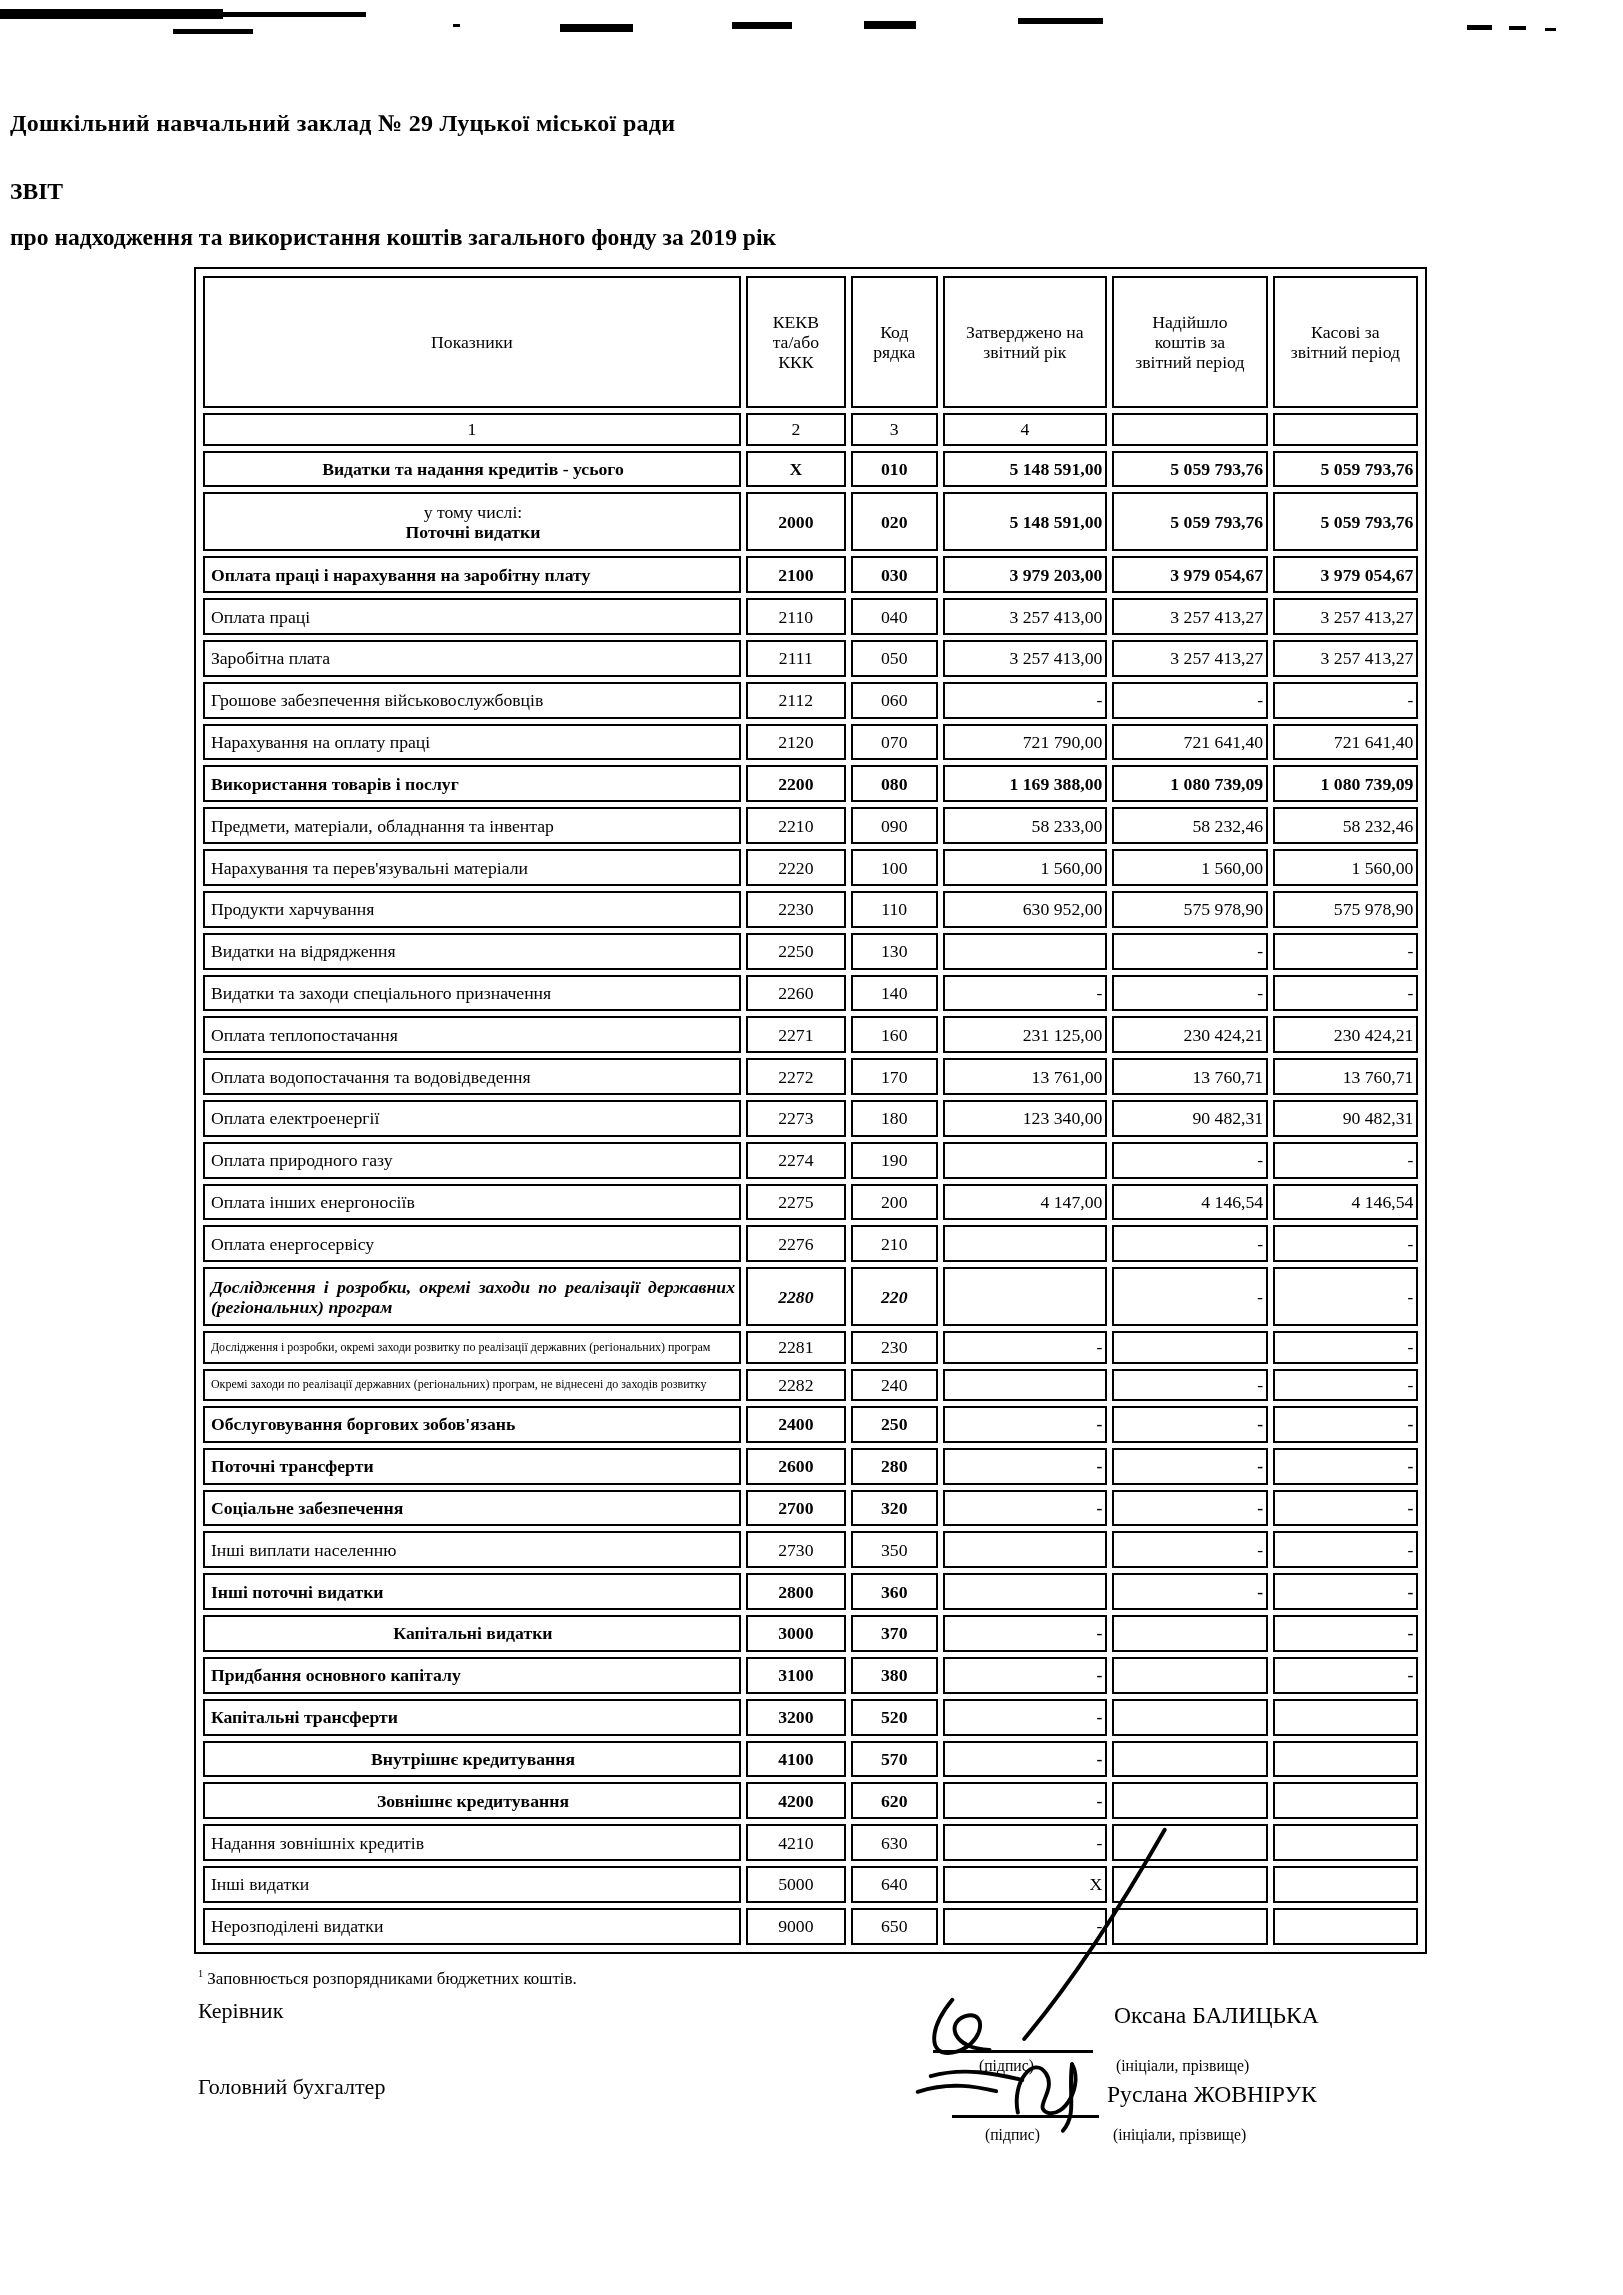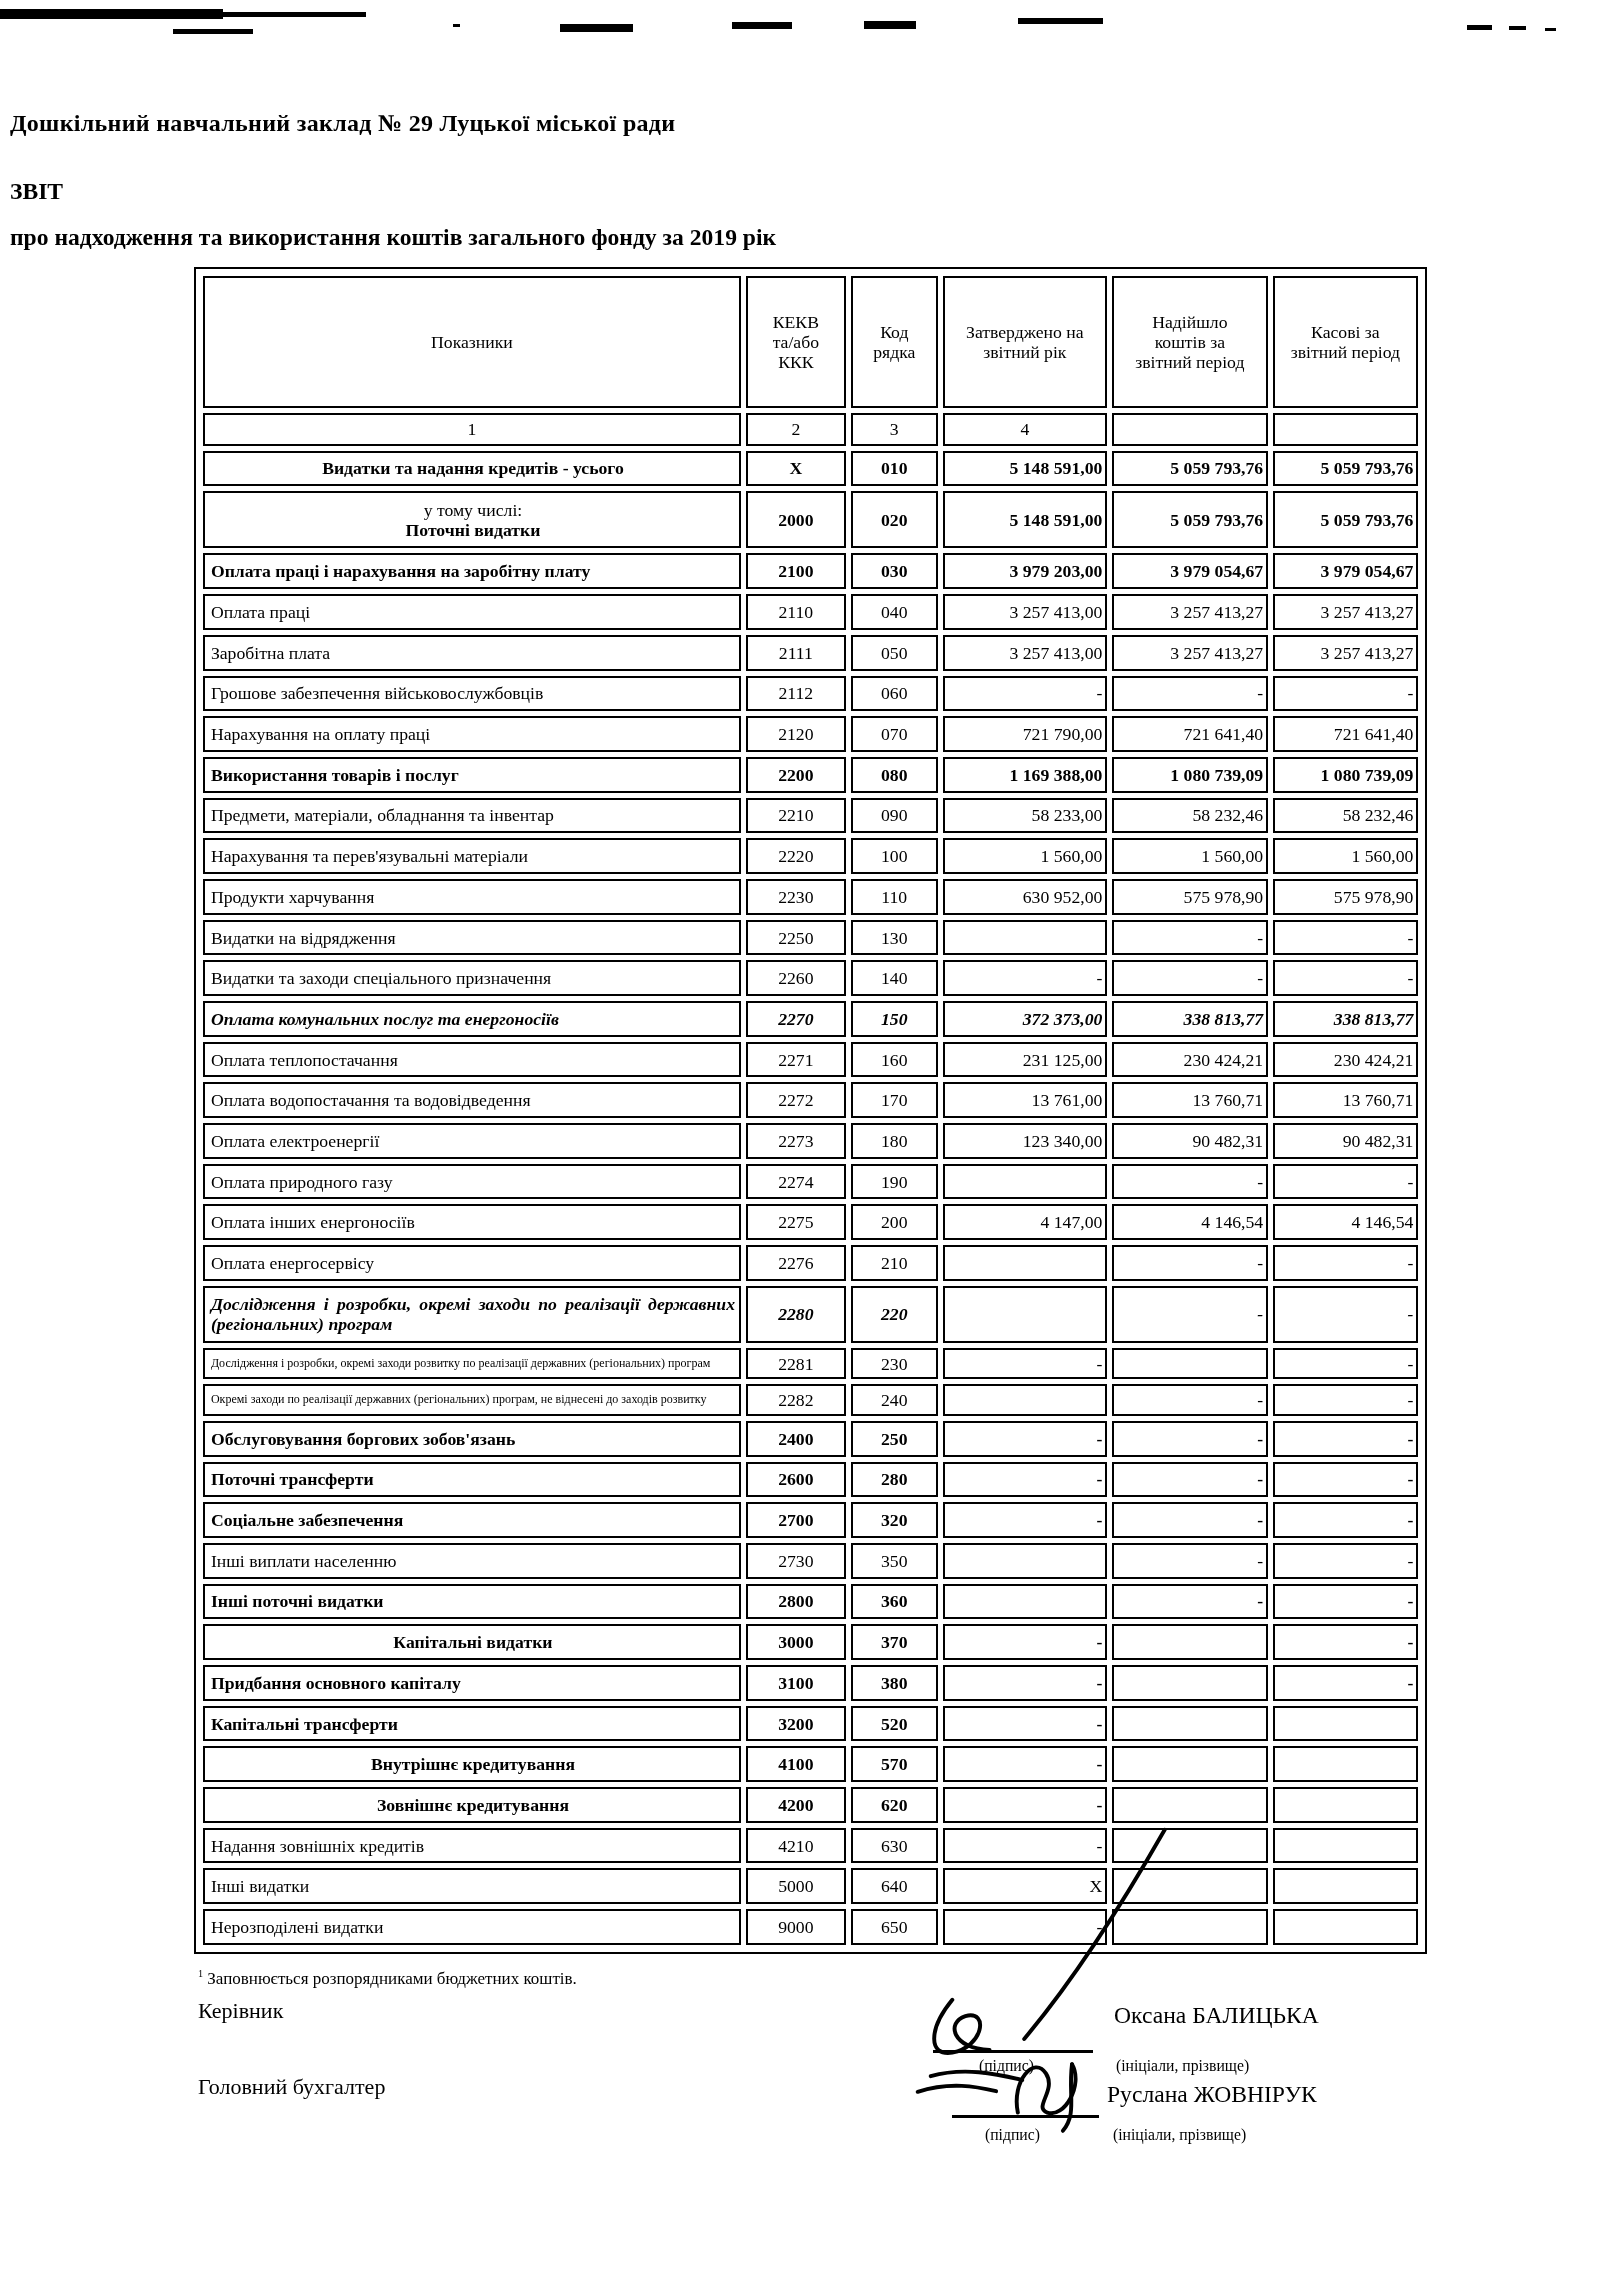--- a/index.html
+++ b/index.html
@@ -207,28 +207,20 @@
           <td class="c-num">-</td>
         </tr>
         <tr class="s-i">
           <td class="c-label al-left">Видатки та заходи спеціального призначення</td>
           <td class="c-code">2260</td>
           <td class="c-code">140</td>
           <td class="c-num">-</td>
           <td class="c-num">-</td>
           <td class="c-num">-</td>
         </tr>
-        <tr class="s-bi">
-          <td class="c-label al-left">Оплата комунальних послуг та енергоносіїв</td>
-          <td class="c-code">2270</td>
-          <td class="c-code">150</td>
-          <td class="c-num">372 373,00</td>
-          <td class="c-num">338 813,77</td>
-          <td class="c-num">338 813,77</td>
-        </tr>
         <tr class="s-r">
           <td class="c-label al-left">Оплата теплопостачання</td>
           <td class="c-code">2271</td>
           <td class="c-code">160</td>
           <td class="c-num">231 125,00</td>
           <td class="c-num">230 424,21</td>
           <td class="c-num">230 424,21</td>
         </tr>
         <tr class="s-r">
           <td class="c-label al-left">Оплата водопостачання  та водовідведення</td>

